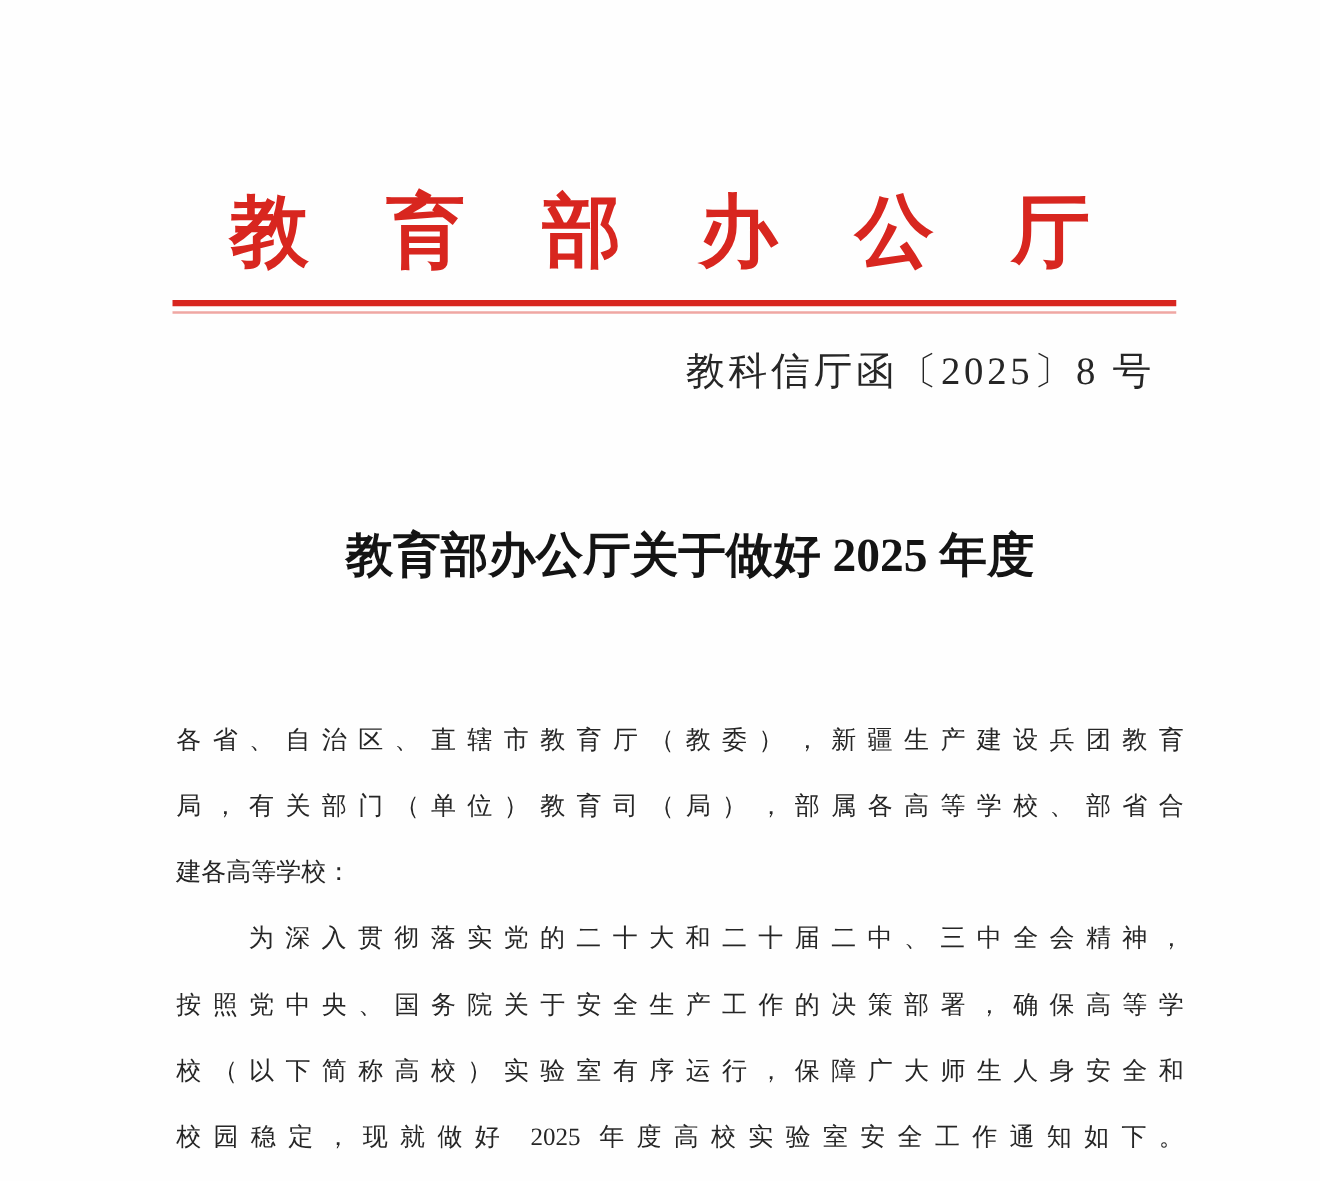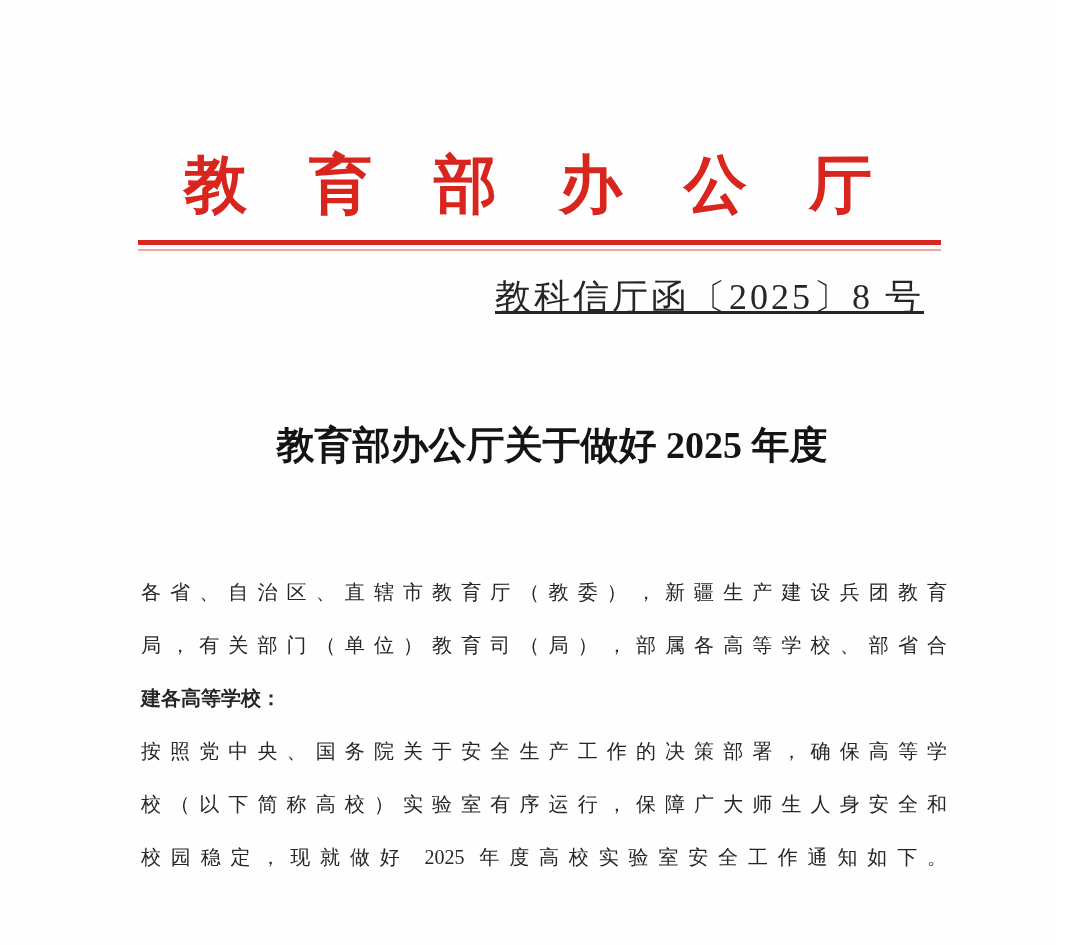--- a/index.html
+++ b/index.html
@@ -46,26 +46,25 @@
     top: 249px;
     left: 138px;
     width: 803px;
     height: 2px;
     background: var(--divider-thin-red);
   }
   .doc-number {
     position: absolute;
     top: 279px;
     right: 132px;
-    font-size: 36px;
+    font-size: 31px;
     line-height: 36px;
     letter-spacing: 3px;
     color: var(--body-text);
     white-space: nowrap;
-    text-decoration: underline;
   }
   .doc-title {
     position: absolute;
     top: 416px;
     left: 0;
     width: 100%;
     text-align: center;
     font-size: 38px;
     font-weight: 700;
     line-height: 58px;
@@ -84,21 +83,20 @@
   }
   .body-line {
     display: block;
     text-align: justify;
     text-align-last: justify;
     white-space: nowrap;
   }
   .body-line.short {
     text-align: left;
     text-align-last: left;
-    font-weight: bold;
   }
   .body-line.indent {
     text-indent: 58px;
   }
 </style>
 </head>
 <body>
 
 <div class="page">
 
@@ -114,20 +112,21 @@
       <span class="title-line">教育部办公厅关于做好 2025 年度</span>
     </h1>
 
     <section class="body-block">
       <p>
         <span class="body-line">各省、自治区、直辖市教育厅（教委），新疆生产建设兵团教育</span>
         <span class="body-line">局，有关部门（单位）教育司（局），部属各高等学校、部省合</span>
         <span class="body-line short">建各高等学校：</span>
       </p>
       <p>
+        <span class="body-line indent">为深入贯彻落实党的二十大和二十届二中、三中全会精神，</span>
         <span class="body-line">按照党中央、国务院关于安全生产工作的决策部署，确保高等学</span>
         <span class="body-line">校（以下简称高校）实验室有序运行，保障广大师生人身安全和</span>
         <span class="body-line">校园稳定，现就做好 2025 年度高校实验室安全工作通知如下。</span>
       </p>
     </section>
   </main>
 
 </div>
 
 </body></html>

